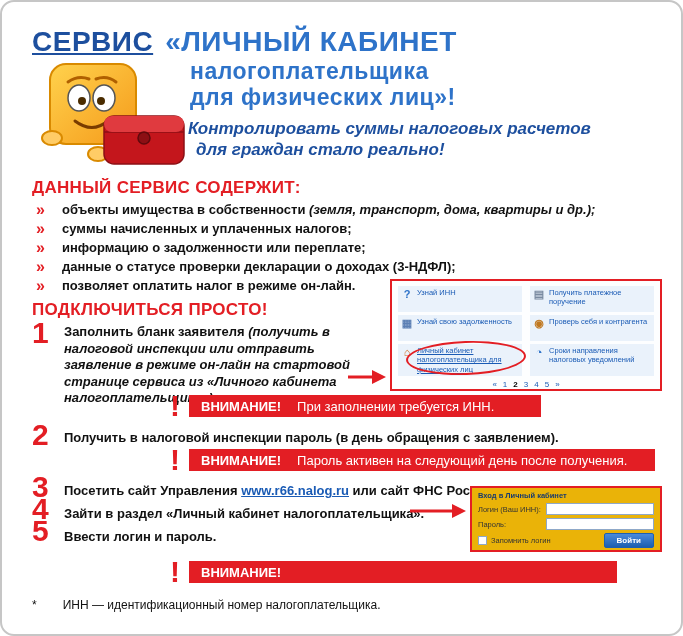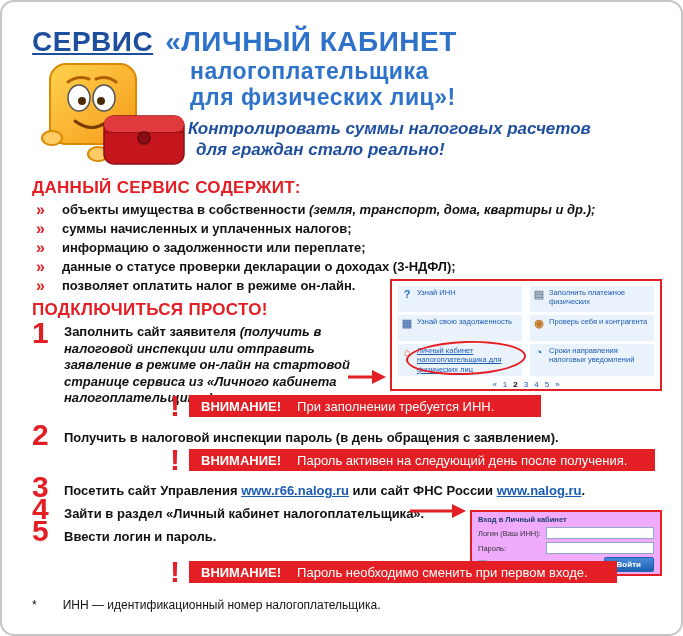--- a/index.html
+++ b/index.html
@@ -45,21 +45,21 @@
   .svc-item{display:flex;gap:4px;background:#eaf2fb;padding:2px 3px;min-height:22px;align-items:flex-start;}
   .svc-ic{font-size:11px;line-height:1.1;width:12px;flex:none;font-weight:bold;text-align:center;}
   .c-q{color:#2e73c9;} .c-doc{color:#7a8aa0;} .c-calc{color:#5b7fb4;} .c-mag{color:#c07820;} .c-house{color:#d2691e;} .c-clock{color:#2e73c9;}
   .svc-label{font-size:7.5px;line-height:1.25;color:#1a5bb5;}
   .svc-label.hl{text-decoration:underline;}
   .svc-pag{margin-top:4px;display:flex;gap:6px;justify-content:center;font-size:8px;color:#1a5bb5;}
   .svc-pag .pg.current{color:#000;font-weight:bold;}
   .red-ellipse{position:absolute;left:14px;top:60px;width:116px;height:30px;border:2px solid #e31e24;border-radius:50%;transform:rotate(-2deg);pointer-events:none;}
 
   
-  .panel-login{left:468px;top:508px;width:192px;height:66px;border:2px solid #e31e24;background:#f0abfc;
+  .panel-login{left:468px;top:484px;width:192px;height:66px;border:2px solid #e31e24;background:#eab308;
                box-sizing:border-box;padding:3px 6px;font-size:7.5px;color:#333;}
   .lf-header{font-weight:bold;color:#1a3c6e;margin-bottom:3px;}
   .lf-row{display:flex;align-items:center;gap:4px;margin-bottom:3px;}
   .lf-label{width:64px;flex:none;}
   .lf-input{flex:1;height:10px;background:#fff;border:1px solid #8fa8c8;}
   .lf-check{width:7px;height:7px;background:#fff;border:1px solid #8fa8c8;flex:none;}
   .lf-btn{margin-left:auto;background:linear-gradient(#4a8ada,#1d5fb0);color:#fff;font-size:8px;font-weight:bold;
           padding:2px 12px;border-radius:2px;border:1px solid #1d5fb0;cursor:pointer;}
 
   
@@ -126,37 +126,37 @@
     <div class="bullet">
       <span class="b-arrow">»</span>
       <span class="b-text">позволяет оплатить налог в режиме он-лайн.</span>
     </div>
   </div>
 
   <div class="abs sec-heading" style="left:30px;top:298px;">ПОДКЛЮЧИТЬСЯ ПРОСТО!</div>
 
   <div class="abs stepnum" style="left:30px;top:318px;">1</div>
   <div class="abs steptext" style="left:62px;top:322px;width:310px;">
-    <span>Заполнить сайт заявителя </span><span class="it">(получить в налоговой инспекции или отправить заявление в режиме он-лайн на стартовой странице сервиса из «Личного кабинета налогоплательщика»).</span>
+    <span>Заполнить бланк заявителя </span><span class="it">(получить в налоговой инспекции или отправить заявление в режиме он-лайн на стартовой странице сервиса из «Личного кабинета налогоплательщика»).</span>
   </div>
 
   <svg class="abs" style="left:346px;top:368px;" width="38" height="14">
     <line x1="0" y1="7" x2="26" y2="7" stroke="#e31e24" stroke-width="3"></line>
     <polygon points="24,0 38,7 24,14" fill="#e31e24"></polygon>
   </svg>
 
   <div class="abs panel-services">
     <div class="svc-grid">
       <div class="svc-item">
         <span class="svc-ic c-q">?</span>
         <span class="svc-label">Узнай ИНН</span>
       </div>
       <div class="svc-item">
         <span class="svc-ic c-doc">▤</span>
-        <span class="svc-label">Заполнить платежное физических</span>
+        <span class="svc-label">Получить платежное поручение</span>
       </div>
       <div class="svc-item">
         <span class="svc-ic c-calc">▦</span>
         <span class="svc-label">Узнай свою задолженность</span>
       </div>
       <div class="svc-item">
         <span class="svc-ic c-mag">◉</span>
         <span class="svc-label">Проверь себя и контрагента</span>
       </div>
       <div class="svc-item">
@@ -229,21 +229,20 @@
       <span class="lf-check"></span>
       <span>Запомнить логин</span>
       <span class="lf-btn">Войти</span>
     </div>
   </div>
 
   <div class="abs banner" style="left:168px;top:558px;">
     <span class="excl">!</span>
     <div class="bar" style="width:428px;">
       <span class="bl">ВНИМАНИЕ!</span>
-      <span class="bt">Пароль необходимо сменить при первом входе.</span>
     </div>
   </div>
 
   <div class="abs footer">
     <span>*</span>
     <span>ИНН — идентификационный номер налогоплательщика.</span>
   </div>
 
 </div>
 

